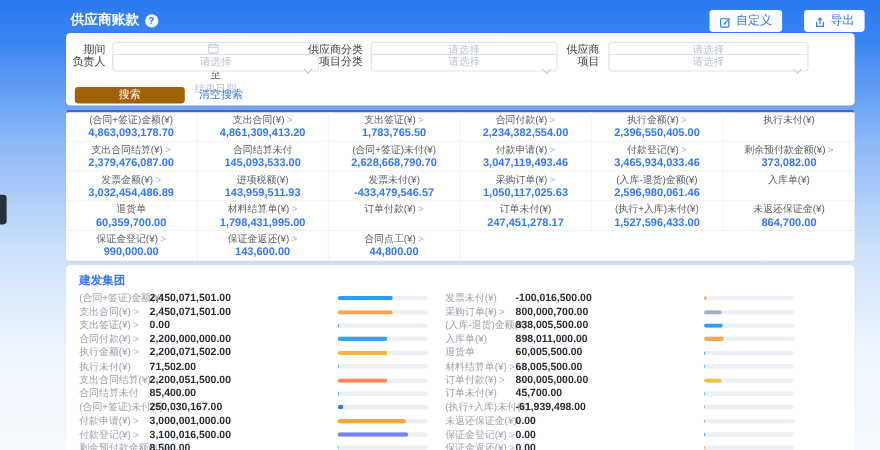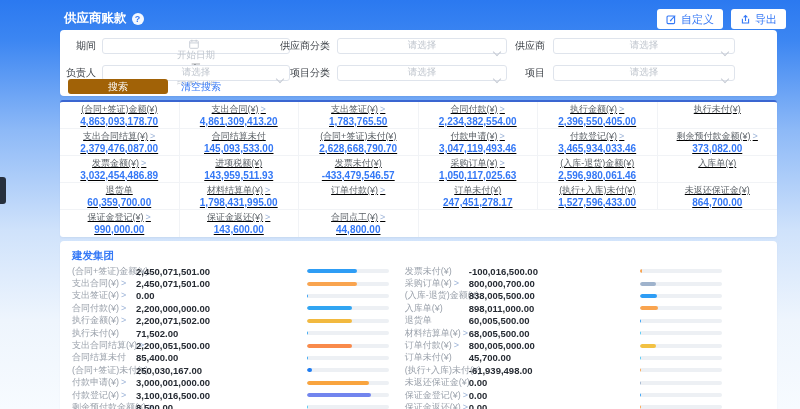--- a/index.html
+++ b/index.html
@@ -5,31 +5,31 @@
   html,body{margin:0;padding:0;}
   body{
     width:800px;height:409px;overflow:hidden;position:relative;
     font-family:"Liberation Sans","DejaVu Sans",sans-serif;
     background:linear-gradient(180deg,#2b79f0 0px,#3c86f2 40px,#8db9f7 130px,#cfe2fb 230px,#eef5fd 320px,#f7fbff 409px);
   }
   
   .page-title{position:absolute;left:64px;top:10px;color:#fff;font-size:12.5px;font-weight:bold;display:flex;align-items:center;gap:5px;}
   .help-dot{width:12px;height:12px;border-radius:50%;background:rgba(255,255,255,.95);color:#3478f6;font-size:9px;font-weight:bold;display:flex;align-items:center;justify-content:center;}
   .topbtns{position:absolute;top:9px;right:14px;display:flex;gap:8px;}
-  .tbtn{display:flex;align-items:center;gap:4px;background:#fff;color:#3478f6;font-size:11px;padding:3px 9px;border:none;border-radius:3px;cursor:pointer;height:20px;box-sizing:border-box;}
+  .tbtn{display:flex;align-items:flex-end;gap:4px;background:#fff;color:#3478f6;font-size:11px;padding:3px 9px;border:none;border-radius:3px;cursor:pointer;height:20px;box-sizing:border-box;margin-left:12px;}
   .tbtn svg{display:block;}
   
-  .panel{position:absolute;left:60px;width:717px;background:#fff;border-radius:4px;box-shadow:0 1px 2px rgba(31,56,88,.06);box-sizing:border-box;text-decoration:underline;}
+  .panel{position:absolute;left:60px;width:717px;background:#fff;border-radius:4px;box-shadow:0 1px 2px rgba(31,56,88,.06);box-sizing:border-box;}
   #filter-panel{top:30px;height:66px;}
   #stats-panel{top:100px;height:137px;border-top:2px solid #3a66d1;border-radius:3px;}
   #group-panel{top:241px;height:175px;padding:4px 12px 0 12px;border-radius:4px 4px 0 0;}
   
   .f-label{position:absolute;font-size:10px;color:#3a3f45;line-height:16px;text-align:right;}
   .f-field{position:absolute;height:16px;border:1px solid #dfe4ec;border-radius:3px;background:#fff;display:flex;align-items:center;padding:0 6px;font-size:9.5px;color:#bfc5cd;box-sizing:border-box;flex-direction:column;}
-  .row1{top:8px;} .row2{top:35px;}
+  .row1{top:8px;} .row2{top:19px;}
   .lab1{left:0;width:36px;} .lab2{left:206px;width:64px;} .lab3{left:441px;width:44px;}
   .fld1{left:42px;width:188px;} .fld2{left:277px;width:170px;} .fld3{left:493px;width:182px;}
   .chev{width:5px;height:5px;border-right:1.3px solid #c6cbd4;border-bottom:1.3px solid #c6cbd4;transform:rotate(45deg);margin-left:auto;margin-top:-3px;flex:none;}
   .dr-sep{color:#5a6066;margin:0 14px;}
   .dr-part{flex:1;text-align:center;}
   .cal{margin-right:4px;flex:none;display:flex;}
   .search-btn{position:absolute;left:8px;top:49px;width:100px;height:15px;background:#a16207;color:#fff;font-size:10px;border:none;border-radius:3px;cursor:pointer;line-height:15px;text-align:center;padding:0;}
   .clear-link{position:absolute;left:121px;top:49px;font-size:10px;color:#3478f6;line-height:15px;cursor:pointer;}
   
   .stats-grid{display:grid;grid-template-columns:repeat(6,1fr);grid-auto-rows:27px;}

